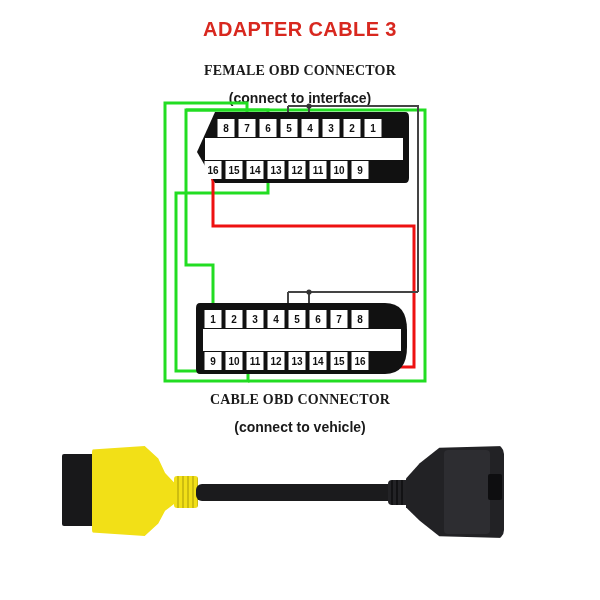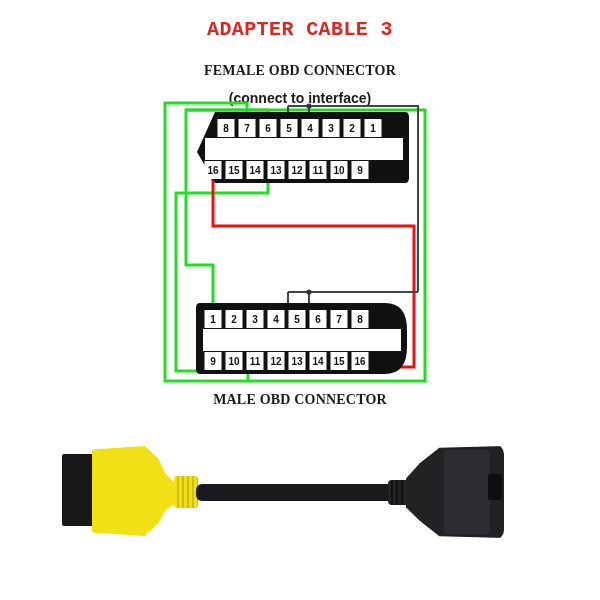--- a/index.html
+++ b/index.html
@@ -11,21 +11,20 @@
     position:relative;
   }
   #stage{position:relative;width:600px;height:600px;}
 
   .title{
     position:absolute;left:0;top:18px;width:600px;
     text-align:center;
     font-size:20px;font-weight:bold;
     letter-spacing:.4px;
     color:#d8281f;
-    font-family:Liberation Mono, monospace;
   }
   .cap{
     position:absolute;left:0;width:600px;text-align:center;
     color:#1a1a1a;font-weight:bold;
   }
   .cap .l1{font-size:14px;letter-spacing:.2px;display:block;font-family:Liberation Serif, serif;}
   .cap .l2{font-size:14px;display:block;margin-top:11px;}
 
   #female-caption{top:63px;}
   #male-caption{top:392px;}
@@ -52,21 +51,22 @@
 <div id="stage">
 
   <div class="title">ADAPTER CABLE 3</div>
 
   <div class="cap" id="female-caption">
     <span class="l1">FEMALE OBD CONNECTOR</span>
     <span class="l2">(connect to interface)</span>
   </div>
 
   <div class="cap" id="male-caption">
-    <span class="l1">MALE OBD CONNECTOR</span>
+    <span class="l1">CABLE OBD CONNECTOR</span>
+    <span class="l2">(connect to vehicle)</span>
   </div>
 
   <svg class="wires" viewBox="0 0 600 600">
 
     <g id="green-wires" fill="none" stroke="#22dd22" stroke-width="3">
 
       <path d="M 247 128 L 247 103 L 165 103 L 165 381 L 248 381 L 248 358"></path>
 
       <path d="M 268 128 L 268 110 L 186 110 L 186 265 L 213 265 L 213 319"></path>
 

